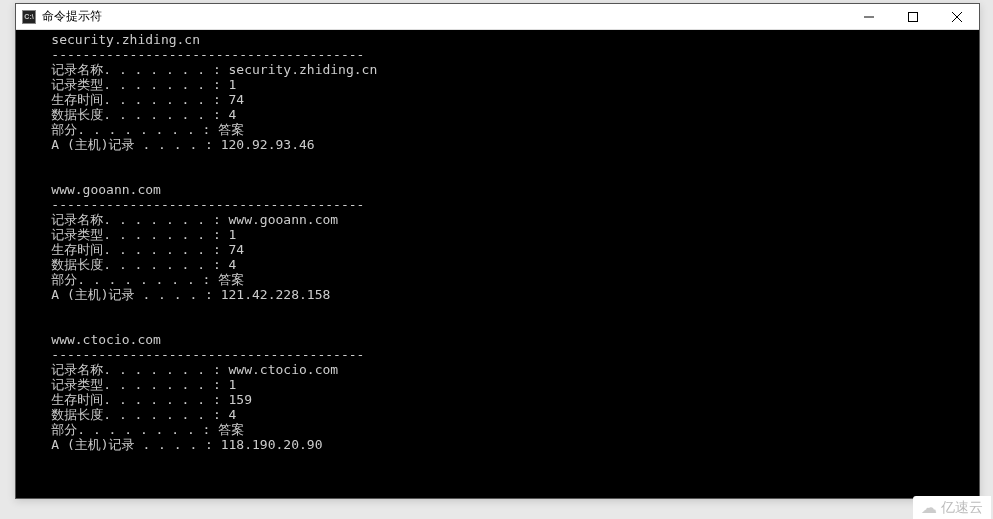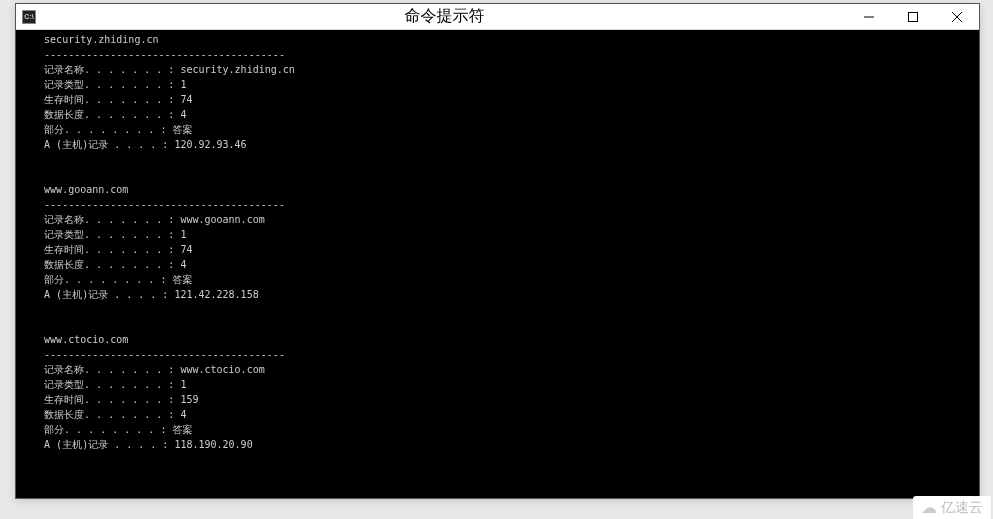--- a/index.html
+++ b/index.html
@@ -39,23 +39,22 @@
       margin-right: 6px;
       display: flex;
       align-items: center;
       justify-content: center;
       font-size: 7px;
       color: #ccc;
       font-weight: bold;
     }
     .titlebar-title {
       flex: 1;
-      font-size: 16px;
+      font-size: 12px;
       color: #000;
-      text-align: center;
     }
     .win-controls {
       display: flex;
       height: 100%;
     }
     .win-btn {
       width: 44px;
       height: 100%;
       display: flex;
       align-items: center;
@@ -63,21 +62,21 @@
       font-family: "Segoe UI", sans-serif;
       font-size: 10px;
       cursor: pointer;
     }
     .win-btn svg { width: 10px; height: 10px; }
     .terminal-body {
       flex: 1;
       background: #000000;
       color: #cccccc;
       font-family: "NSimSun", "SimSun", "Consolas", monospace;
-      font-size: 10px;
+      font-size: 13px;
       line-height: 15px;
       padding: 2px 0 0 4px;
       overflow-y: auto;
       overflow-x: hidden;
       white-space: pre;
       position: relative;
     }
     .terminal-body::-webkit-scrollbar {
       width: 16px;
     }

